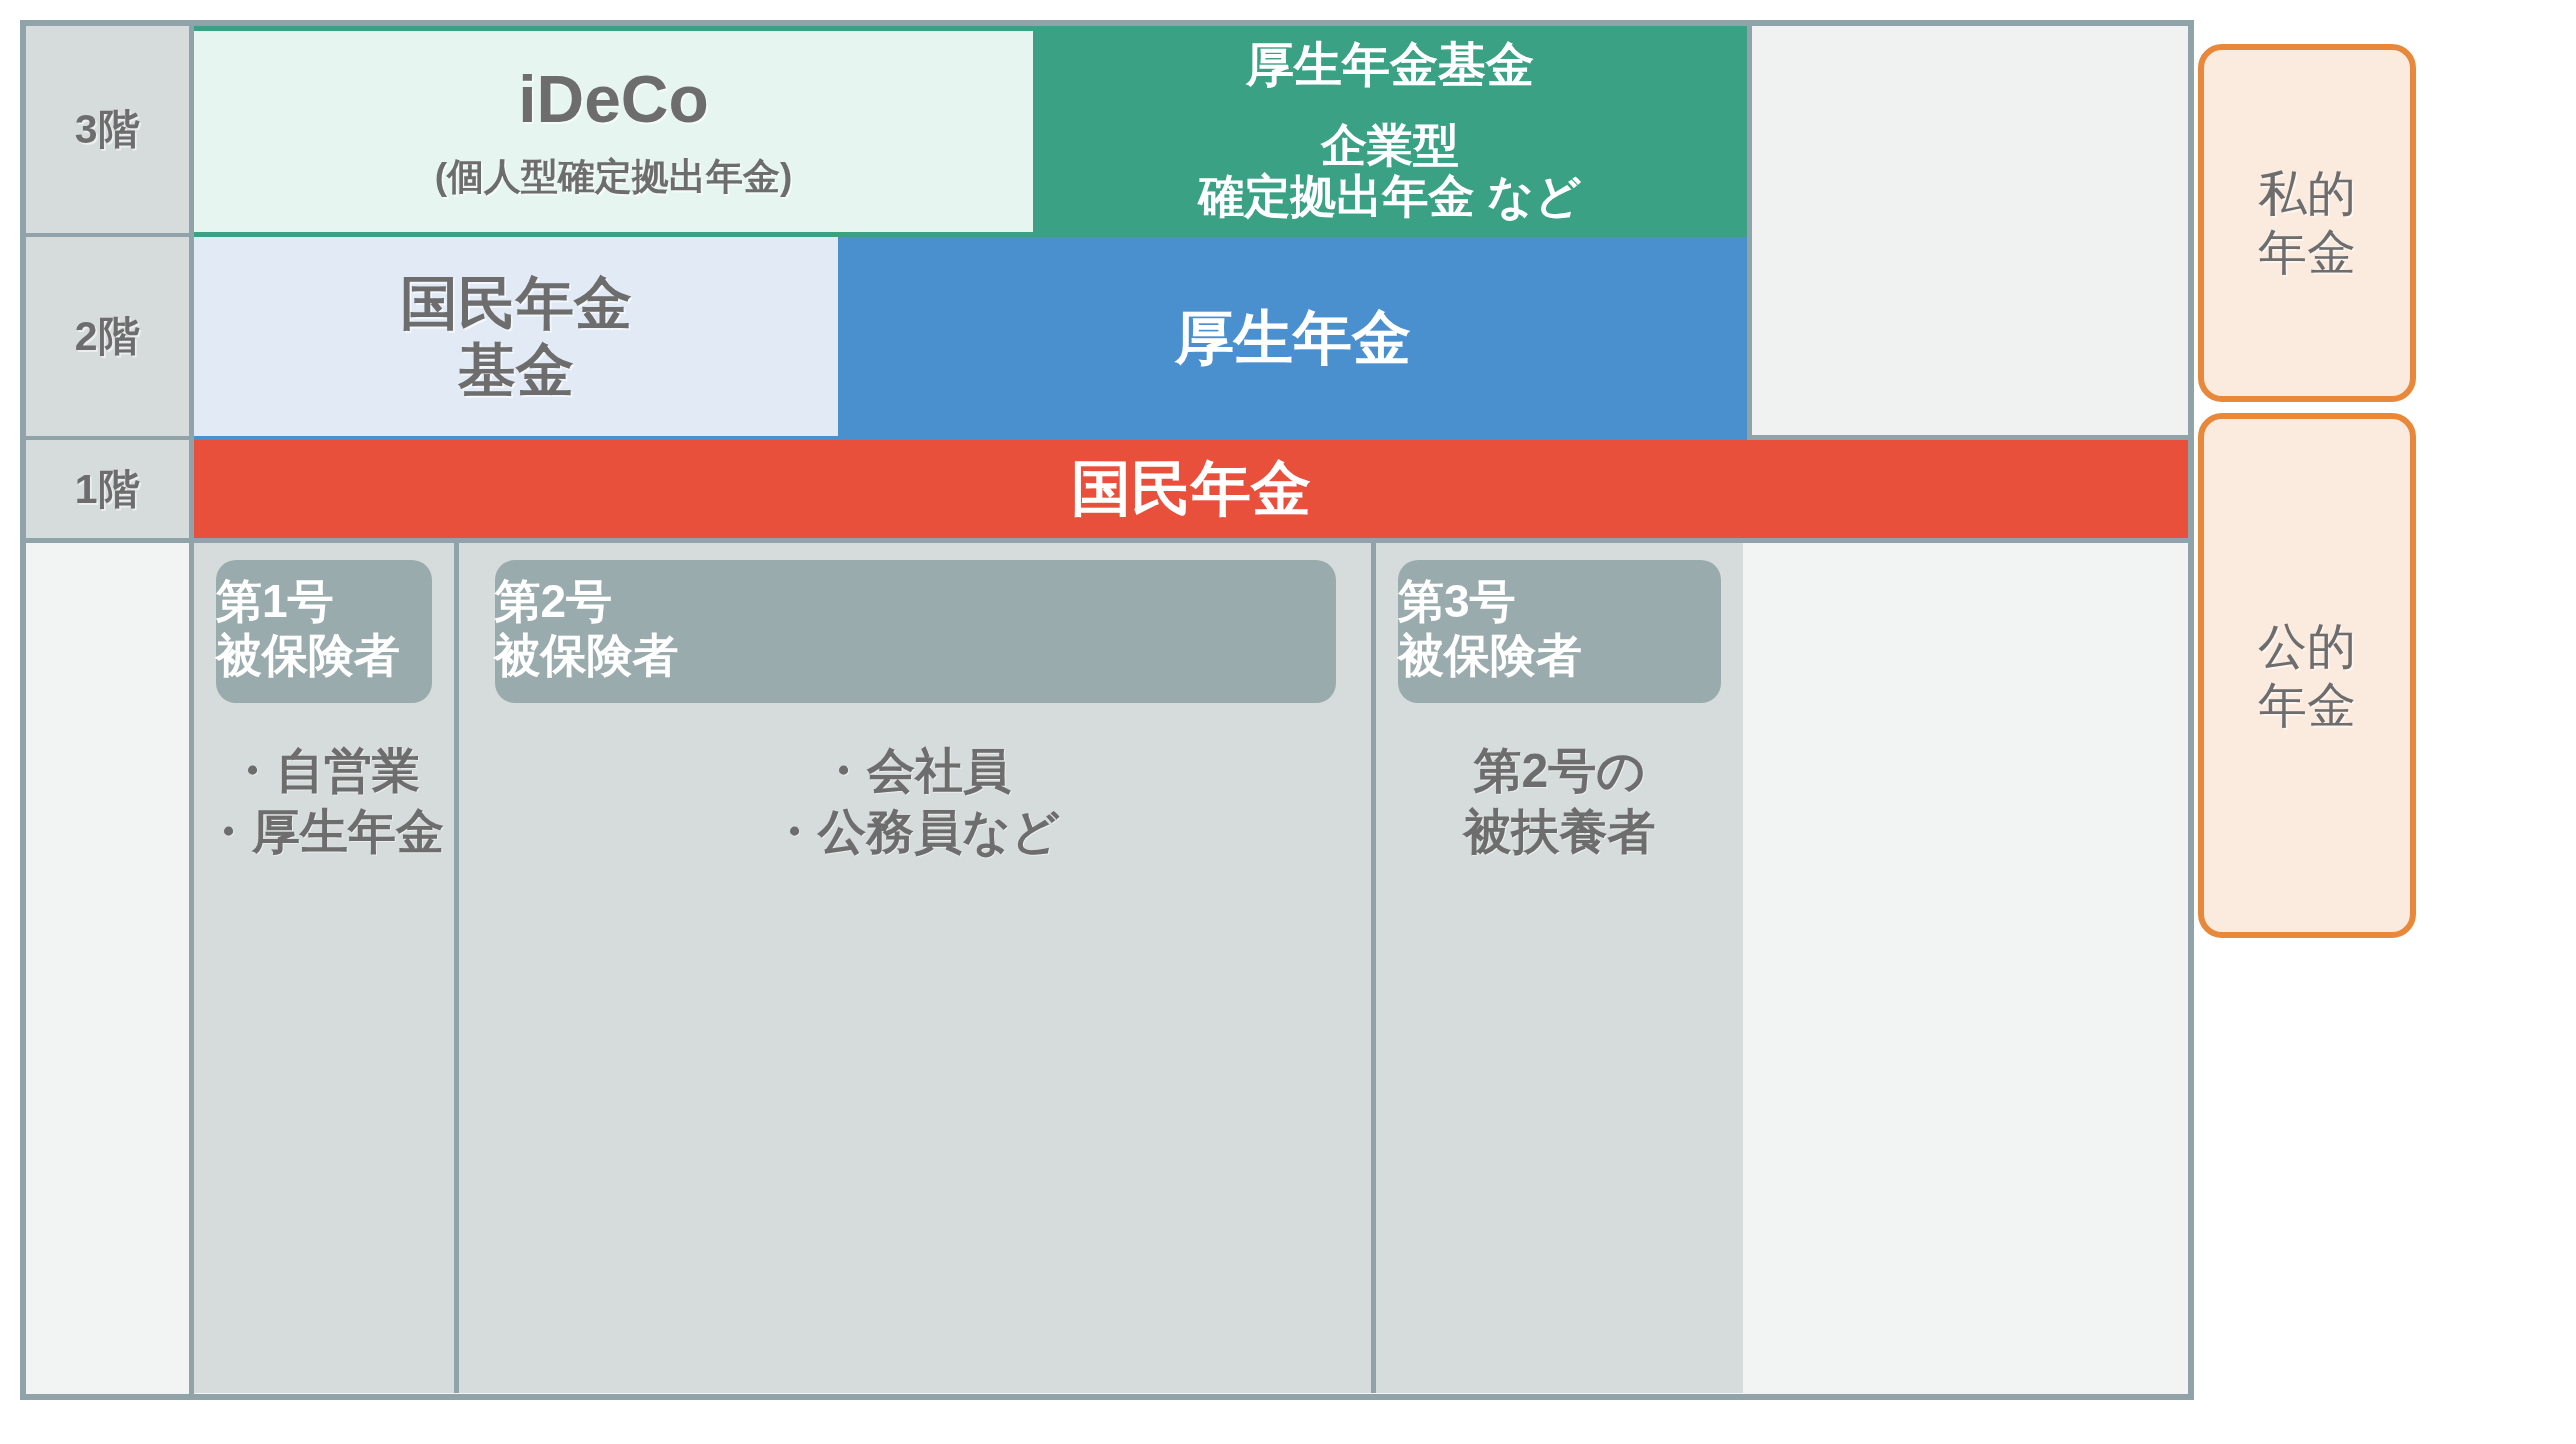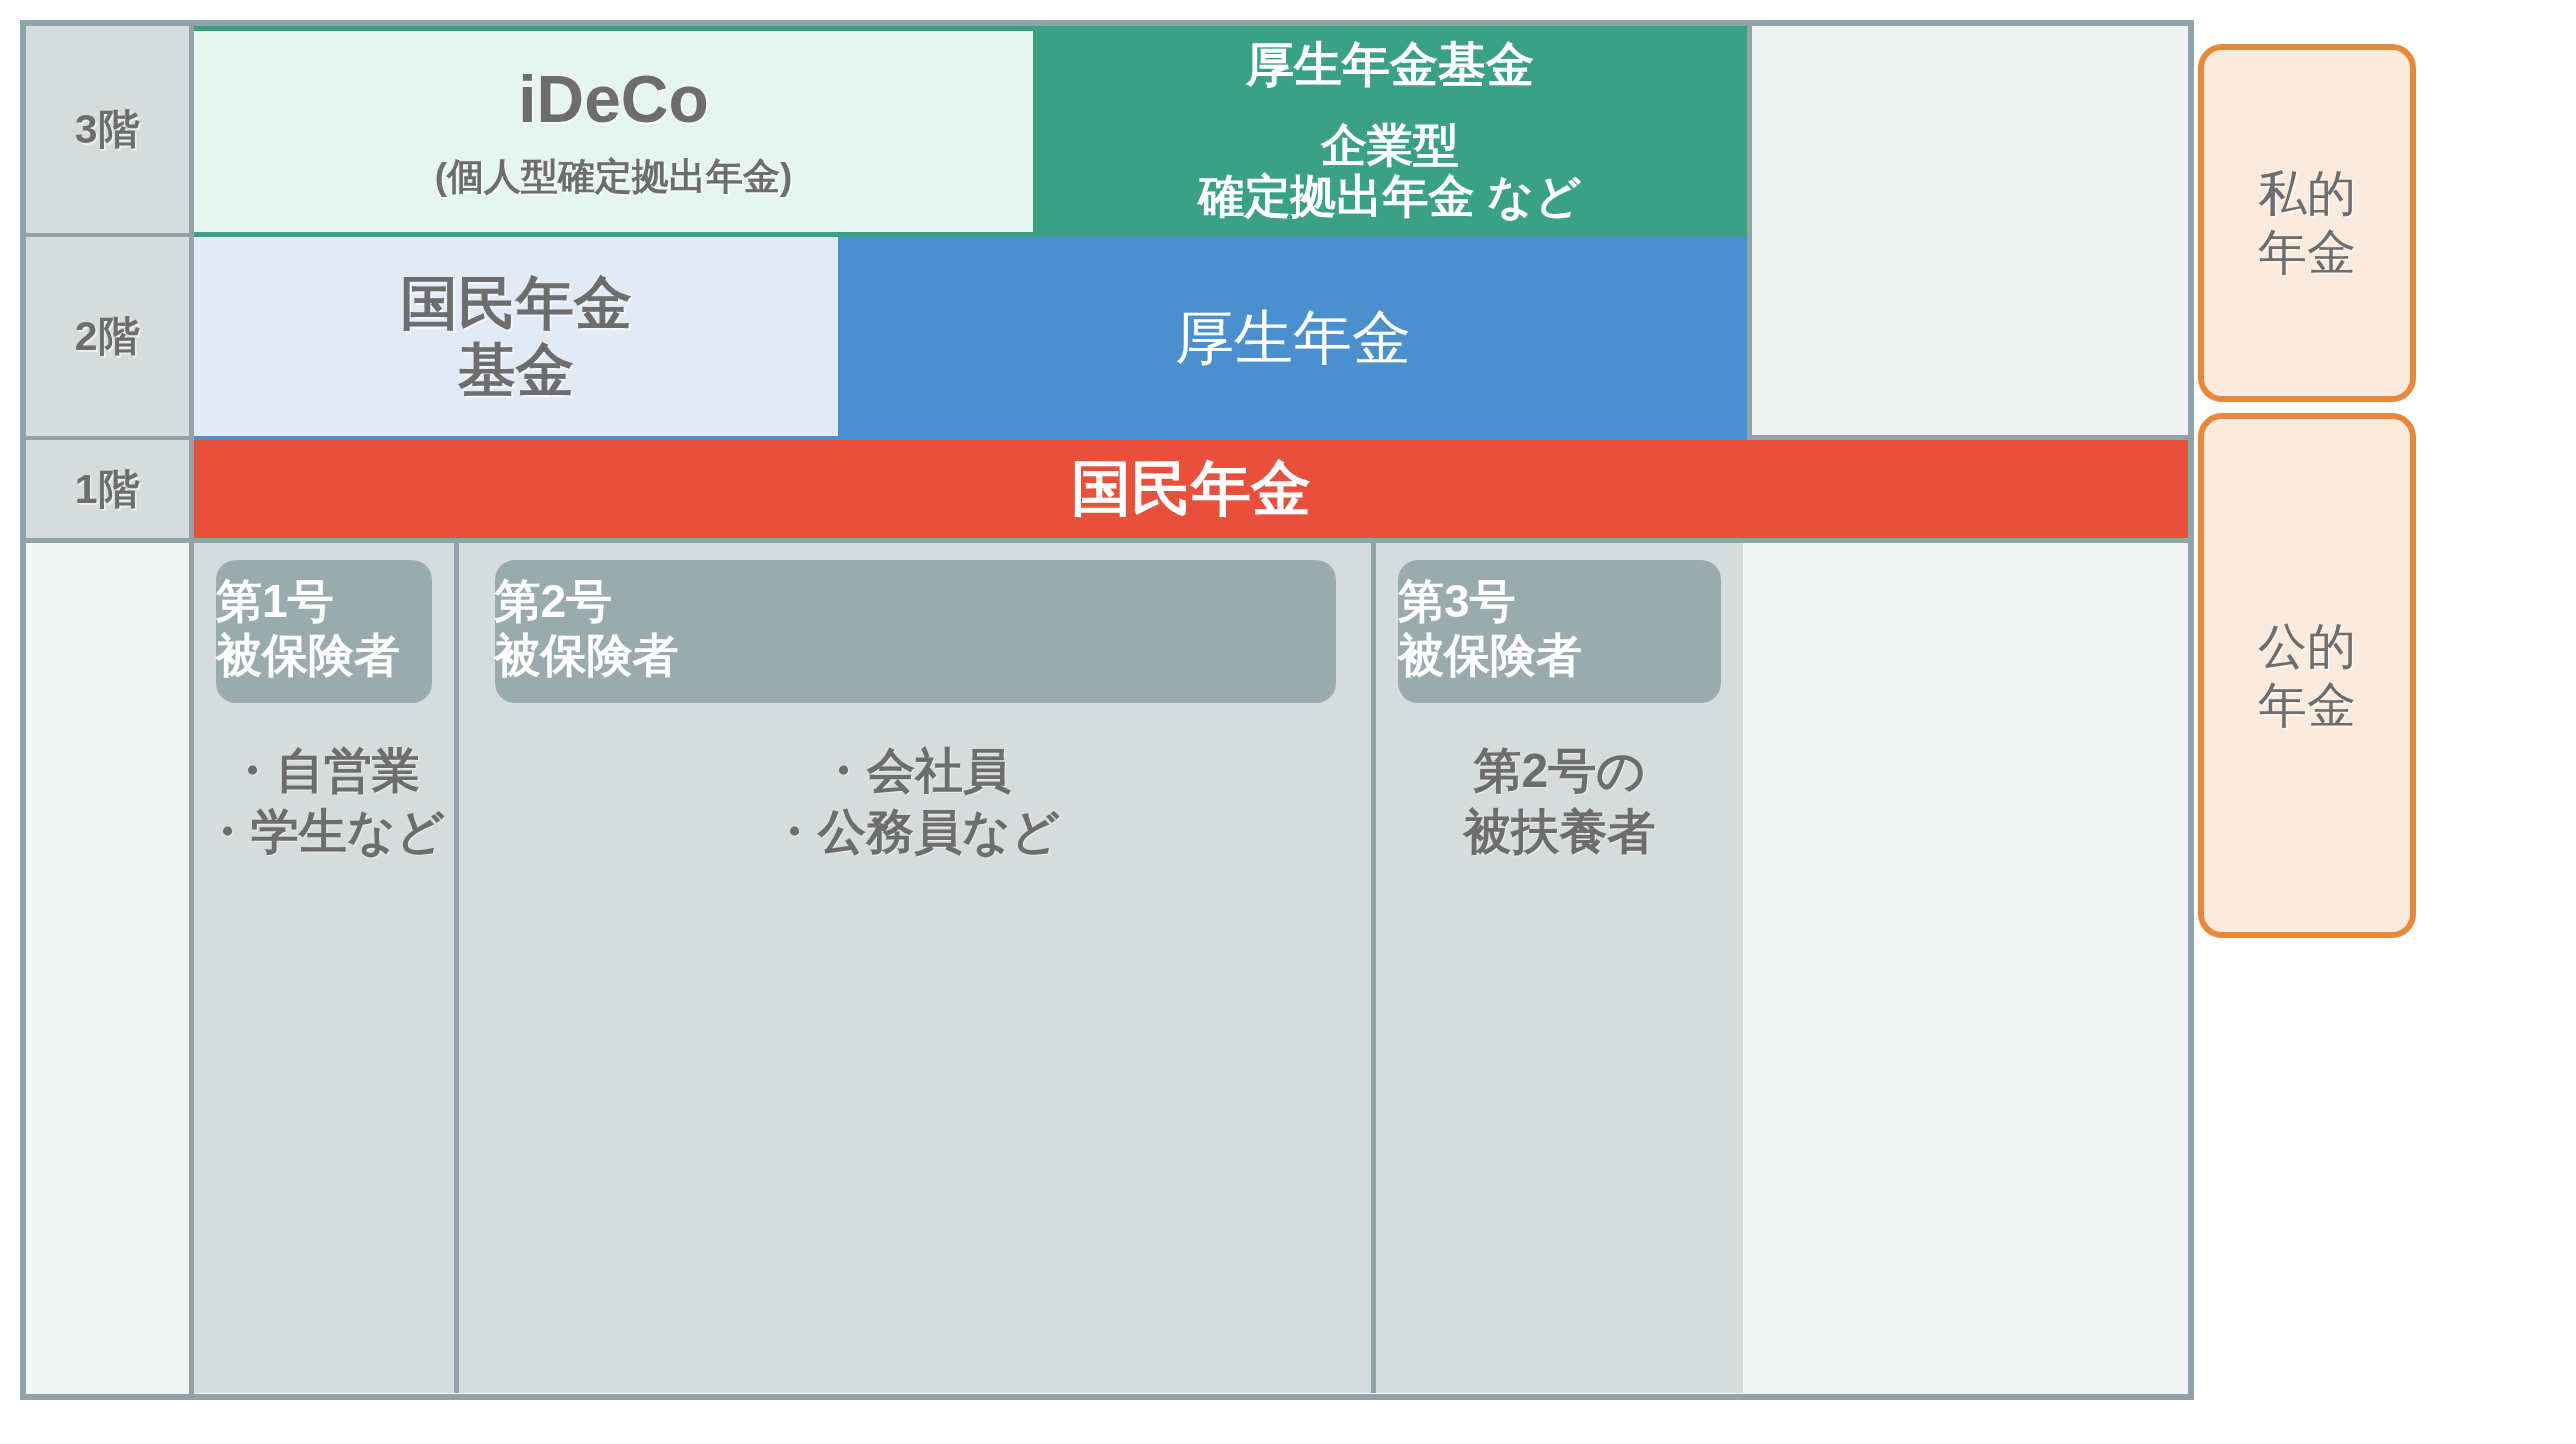--- a/index.html
+++ b/index.html
@@ -153,21 +153,21 @@
     text-shadow: 1.8px 1.8px 0 rgba(255,255,255,0.6);
     text-align: center;
   }
   .kousei-box {
     position: absolute;
     left: 644px; top: 0;
     width: 910px; height: 100%;
     background: #4a90cf;
     color: #ffffff;
     display: flex; align-items: center; justify-content: center;
-    font-size: 59px; font-weight: normal;
+    font-size: 59px; font-weight: bold;
   }
   .empty2 {
     position: absolute;
     left: 1553px; top: 0;
     right: 0; height: 100%;
     background: #f0f1f1;
     box-sizing: border-box;
     border-left: 5.5px solid #90a3a8;
     border-bottom: 5.5px solid #90a3a8;
   }
@@ -305,21 +305,21 @@
 
       <div class="rowb">
 
         <div class="cat-cell c1">
           <div class="cat-badge">
             <div>第1号</div>
             <div>被保険者</div>
           </div>
           <div class="cat-desc">
             <span class="ln">・自営業</span>
-            <span class="ln">・学生など</span>
+            <span class="ln">・厚生年金</span>
           </div>
         </div>
 
         <div class="cat-cell c2">
           <div class="cat-badge">
             <div>第2号</div>
             <div>被保険者</div>
           </div>
           <div class="cat-desc">
             <span class="ln">・会社員</span>

